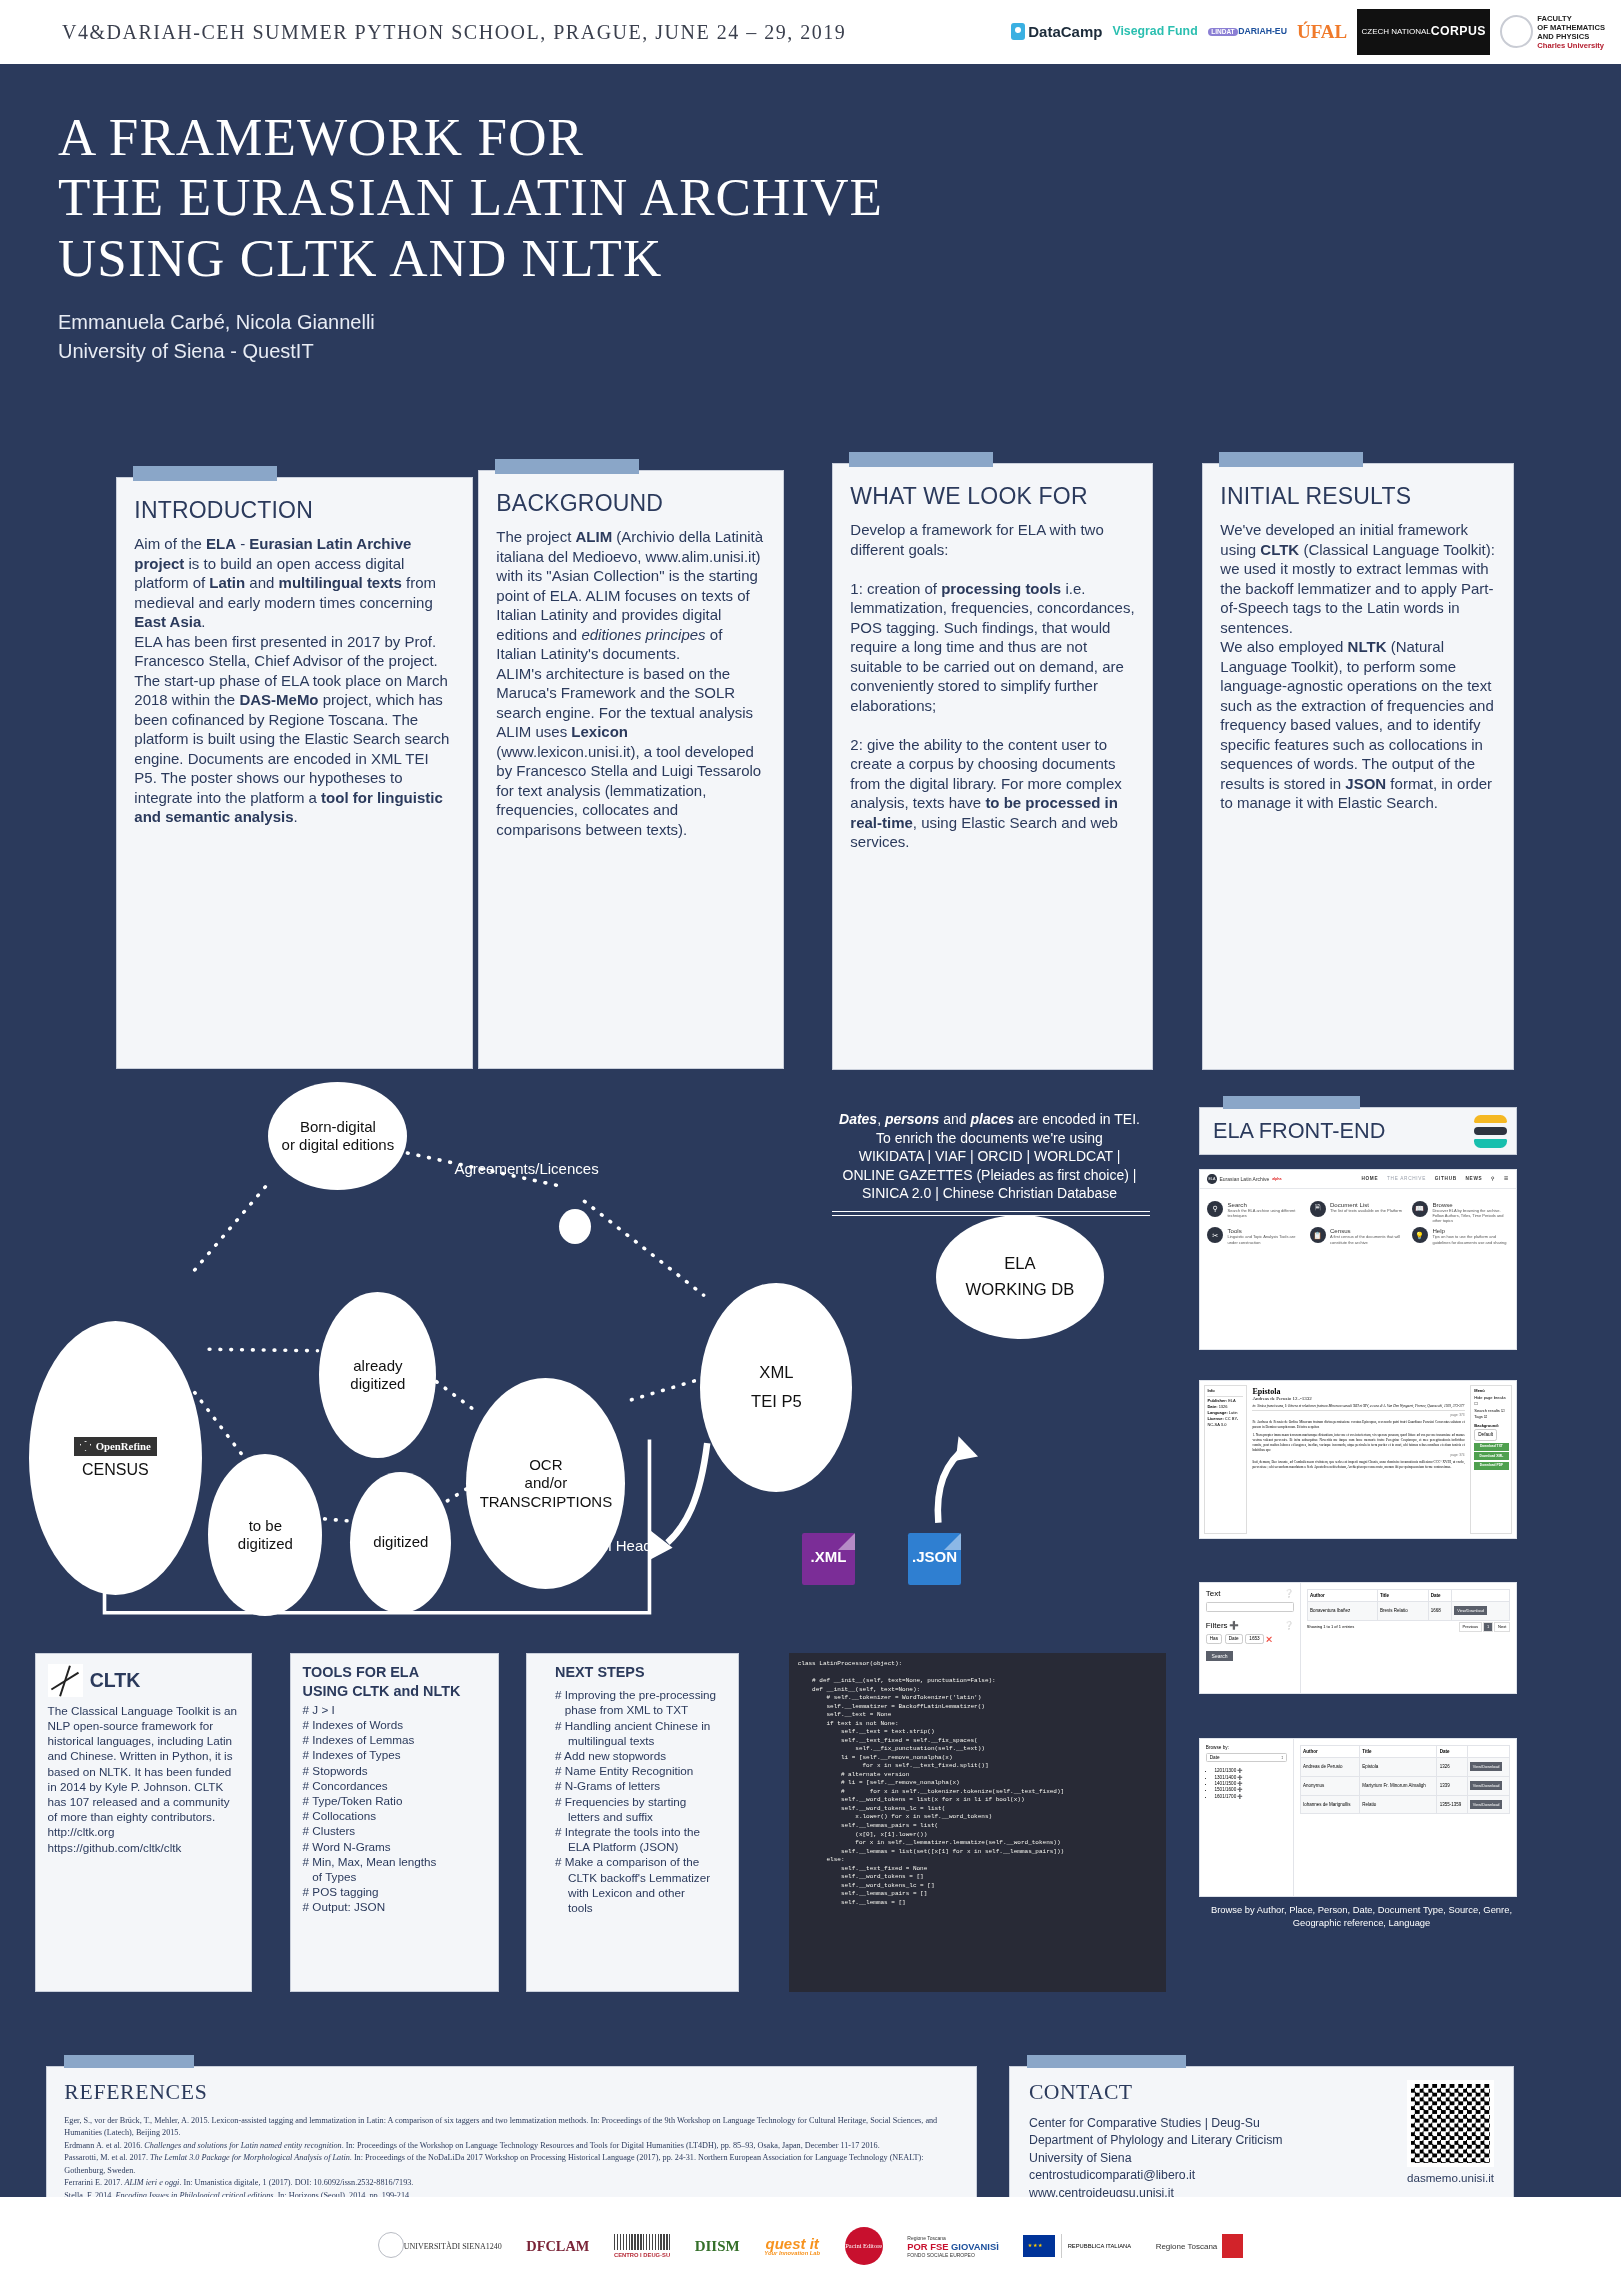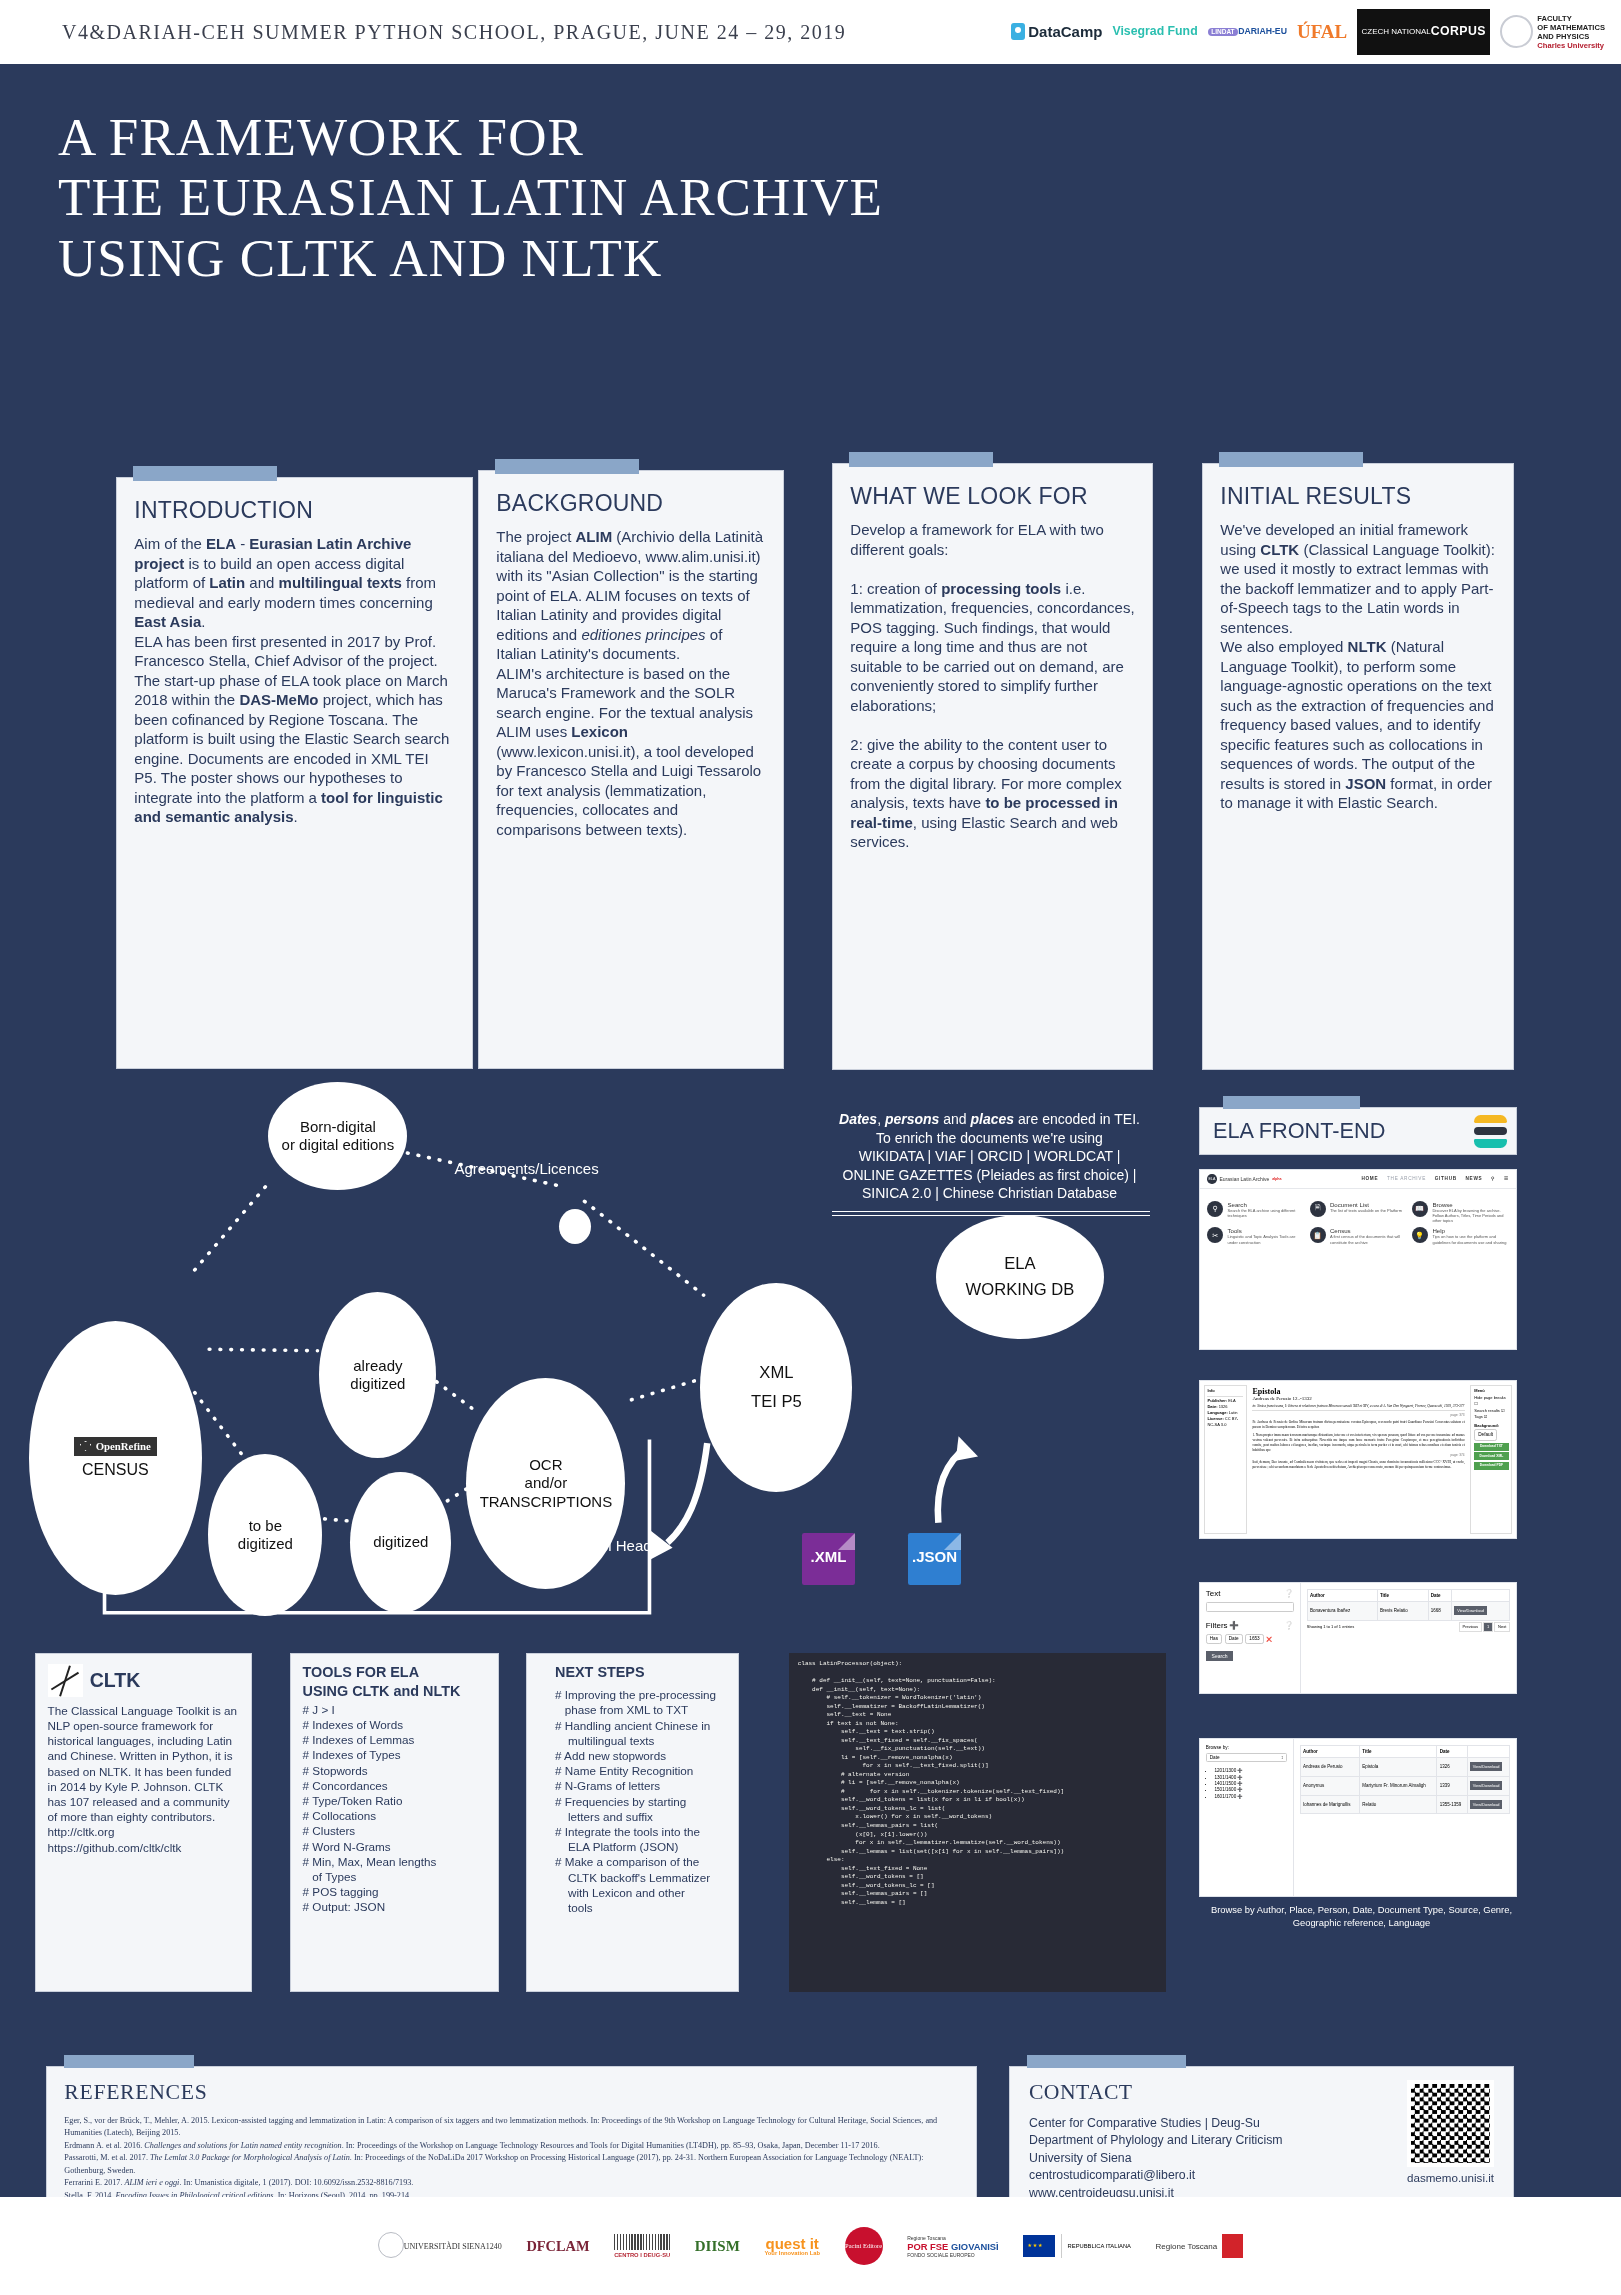--- a/index.html
+++ b/index.html
@@ -217,21 +217,21 @@
   .footer{ position:absolute; left:0; top:2197px; width:1621px; height:98px; background:#fff;
            display:flex; align-items:center; justify-content:center; gap:24.6px;}
   .flogo{ display:flex; align-items:center; justify-content:center; height:56px; font-size:9.4px;}
   .f-unisi{ text-align:center; font-family:"Liberation Serif",serif; font-size:8px; color:#333;}
   .f-unisi .circ{width:26px;height:26px;border-radius:50%;border:1.4px solid #b9bcc4;margin:0 auto 2.2px;}
   .f-dfclam{ color:#7a2438; font-family:"Liberation Serif",serif; font-weight:bold; font-size:14.4px;}
   .f-deugsu{ text-align:center; font-size:5.8px; color:#333;}
   .f-deugsu .bar{height:16px;background:repeating-linear-gradient(90deg,#444 0 1.4px,#fff 1.4px 2.9px);margin-bottom:2.2px;}
   .f-deugsu .red{color:#b52a37;font-weight:bold;}
   .f-diism{ color:#35702a; font-family:"Liberation Serif",serif; font-weight:bold; font-size:15px;}
-  .f-quest{ color:#f7931e; font-weight:bold; font-size:15px; text-align:center; line-height:1;}
+  .f-quest{ color:#f7931e; font-weight:bold; font-size:15px; text-align:center; line-height:1;font-style:italic;}
   .f-quest .sub{font-size:5.8px;}
   .f-pacini{ width:38px;height:38px;border-radius:50%;background:#c8102e;color:#fff;font-size:6.5px;
              display:flex;align-items:center;justify-content:center;text-align:center;line-height:1.1;
              font-family:"Liberation Serif",serif;}
   .f-porfse{ font-size:9.4px; color:#c8102e; font-weight:bold; text-align:left;}
   .f-porfse .sm{font-size:5px;color:#333;font-weight:normal;}
   .f-eu{ display:flex; align-items:center; gap:5.8px; font-size:5.8px;}
   .f-eu .flag{ width:32px;height:21.7px;background:#003399; position:relative;}
   .f-eu .flag:after{content:"★★★";color:#ffcc00;font-size:5px;position:absolute;left:4.3px;top:7.2px;letter-spacing:0.7px;}
   .f-eu .sep{width:0.7px;height:24.6px;background:#ccc;}
@@ -274,20 +274,24 @@
   </div>
 </div>
 
 <div class="canvas">
 
   <div class="title-block">
     <div class="poster-title">
       <span>A FRAMEWORK FOR</span>
       <span>THE EURASIAN LATIN ARCHIVE</span>
       <span>USING CLTK AND NLTK</span>
+    </div>
+    <div class="authors">
+      <div>Emmanuela Carbé, Nicola Giannelli</div>
+      <div>University of Siena - QuestIT</div>
     </div>
   </div>
 
   <div class="card c-intro">
     <div class="tab"></div>
     <div class="card-inner">
       <h2>INTRODUCTION</h2>
       <p>Aim of the <b>ELA</b> - <b>Eurasian Latin Archive project</b> is to build an open access digital platform of <b>Latin</b> and <b>multilingual texts</b> from medieval and early modern times concerning <b>East Asia</b>.<br>ELA has been first presented in 2017 by Prof. Francesco Stella, Chief Advisor of the project. The start-up phase of ELA took place on March 2018 within the <b>DAS-MeMo</b> project, which has been cofinanced by Regione Toscana. The platform is built using the Elastic Search search engine. Documents are encoded in XML TEI P5. The poster shows our hypotheses to integrate into the platform a <b>tool for linguistic and semantic analysis</b>.</p>
     </div>
   </div>

